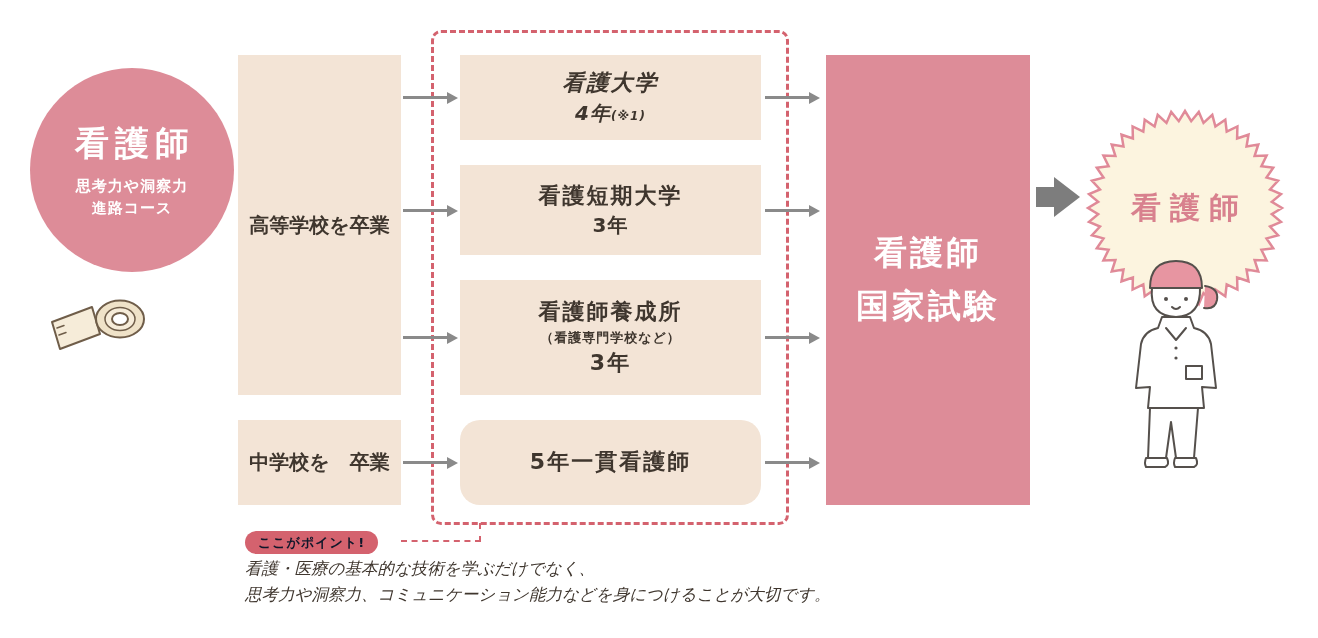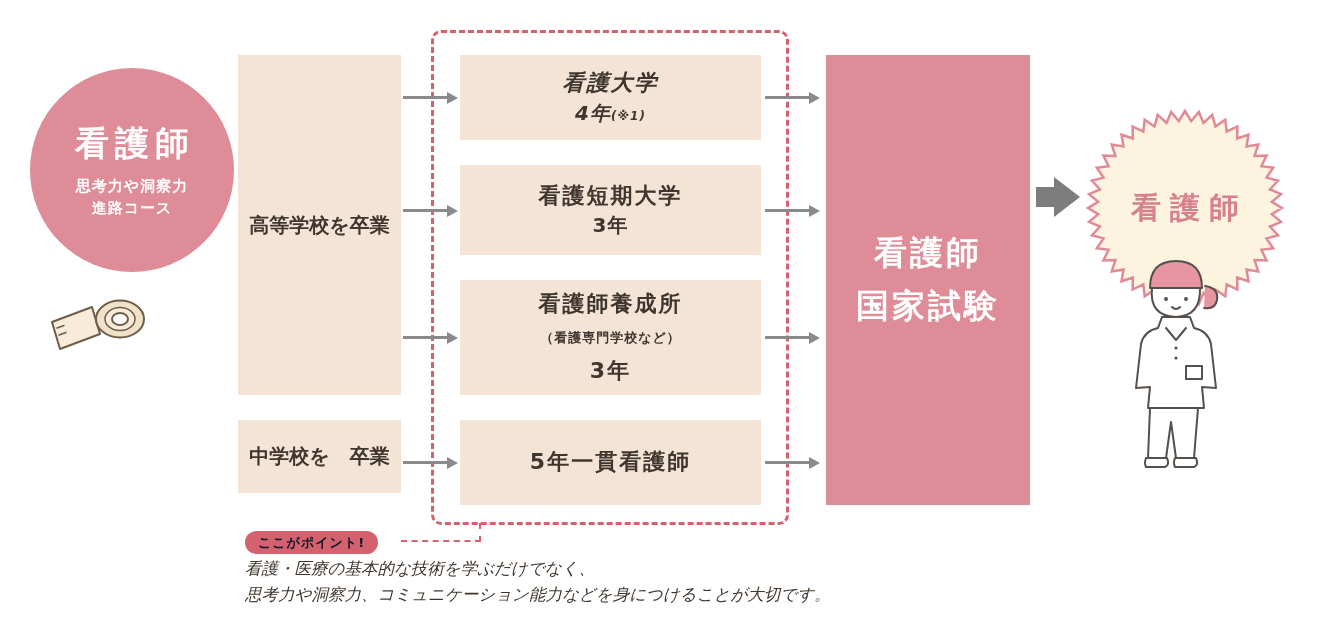--- a/index.html
+++ b/index.html
@@ -28,40 +28,40 @@
   .tc-sub  { font-size:15px; letter-spacing:1px; line-height:1.5; }
 
   
   .pbox {
     position:absolute; left:238px; width:163px;
     background:var(--beige, #f3e4d6);
     display:flex; justify-content:center; align-items:center;
     font-size:20px; font-weight:bold; line-height:1.55; text-align:center;
   }
   .pbox-hs  { top:55px;  height:340px; }
-  .pbox-jhs { top:420px; height:73px;gap:20px; }
+  .pbox-jhs { top:420px; height:85px;gap:20px; }
 
   
   .dframe {
     position:absolute; left:431px; top:30px; width:358px; height:495px;
     border:3px dashed var(--dashed-red, #d4626e);
     border-radius:10px;
   }
 
   
   .sbox {
     position:absolute; left:460px; width:301px;
     background:var(--beige, #f3e4d6);
     display:flex; flex-direction:column; justify-content:center; align-items:center;
     font-weight:bold; text-align:center;
   }
   .sbox-a { top:55px;  height:85px;font-style:italic; }
   .sbox-b { top:165px; height:90px; }
-  .sbox-c { top:280px; height:115px;gap:8px; }
-  .sbox-d { top:420px; height:85px; }
+  .sbox-c { top:280px; height:115px; }
+  .sbox-d { top:420px; height:85px;border-radius:20px; }
   .sbox .name { font-size:22px; letter-spacing:2px; line-height:1.4; }
   .sbox .dur  { font-size:20px; letter-spacing:1px; line-height:1.4; }
   .sbox .sub  { font-size:13px; letter-spacing:1px; margin:1px 0; }
   .sbox .note { font-size:12px; }
 
   
   .exam {
     position:absolute; left:826px; top:55px; width:204px; height:450px;
     background:var(--rose, #dd8c98);
     color:#fff; font-weight:bold; font-size:33px; letter-spacing:3px; line-height:1.6;

